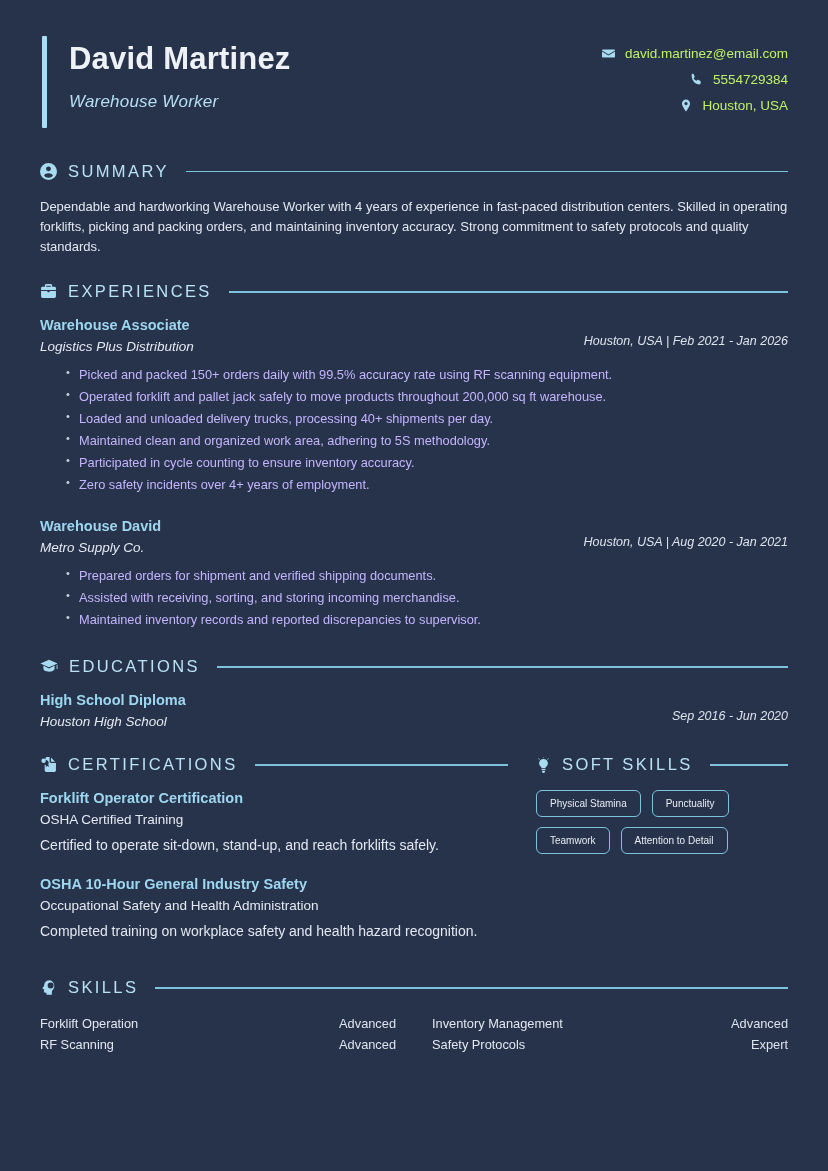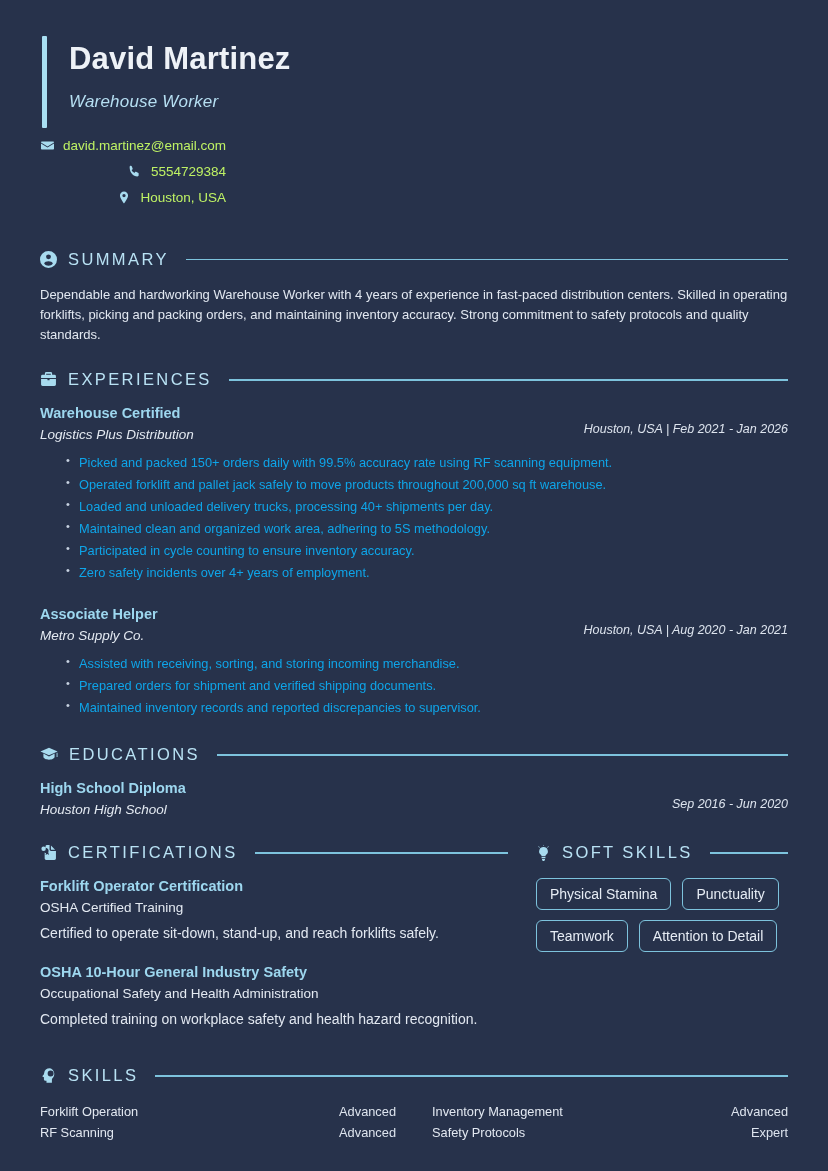--- a/index.html
+++ b/index.html
@@ -25,21 +25,20 @@
     position: relative;
   }
 
   
   .header {
     display: flex;
     justify-content: space-between;
     align-items: flex-start;
     padding-top: 36px;
     padding-bottom: 8px;
-    flex-direction: column;
   }
   .name-block {
     display: flex;
     align-items: stretch;
     padding-left: 2px;
   }
   .accent-bar {
     width: 5px;
     background: #a9dff2;
     margin-right: 22px;
@@ -146,21 +145,21 @@
     text-align: right;
   }
   .bullets {
     list-style: none;
     margin-top: 10px;
     padding-left: 26px;
   }
   .bullets li {
     font-size: 12.8px;
     line-height: 1.72;
-    color: #0ea5e9;
+    color: #c4b5fd;
     position: relative;
     padding-left: 13px;
   }
   .bullets li::before {
     content: "\2022";
     position: absolute;
     left: 0;
     top: -1px;
     color: #c8d3e2;
     font-size: 11px;
@@ -196,21 +195,21 @@
 
   .chips {
     display: flex;
     flex-wrap: wrap;
     gap: 10px 11px;
   }
   .chip {
     border: 1.3px solid #7dc3dd;
     border-radius: 6px;
     padding: 7px 13px;
-    font-size: 14px;
+    font-size: 10px;
     color: #e6ecf4;
     white-space: nowrap;
   }
 
   
   .skills-grid {
     display: grid;
     grid-template-columns: 1fr 1fr;
     column-gap: 36px;
     row-gap: 0;
@@ -288,46 +287,46 @@
             <path d="M6 1h4a1.4 1.4 0 0 1 1.4 1.4V3.5h2.2A1.4 1.4 0 0 1 15 4.9v1.7H1V4.9A1.4 1.4 0 0 1 2.4 3.5h2.2V2.4A1.4 1.4 0 0 1 6 1zm-.2 2.5h4.4V2.5H5.8v1zM1 7.6h6v1.1h2V7.6h6v5A1.4 1.4 0 0 1 13.6 14H2.4A1.4 1.4 0 0 1 1 12.6v-5z"></path>
           </svg>
       </span>
       <span class="sec-title">EXPERIENCES</span>
       <span class="sec-rule"></span>
     </div>
 
     <div class="entry">
       <div class="entry-top">
         <div class="entry-left">
-          <div class="entry-role">Warehouse Certified</div>
+          <div class="entry-role">Warehouse Associate</div>
           <div class="entry-org">Logistics Plus Distribution</div>
         </div>
         <div class="entry-meta">Houston, USA  |  Feb 2021 - Jan 2026</div>
       </div>
       <ul class="bullets">
         <li>Picked and packed 150+ orders daily with 99.5% accuracy rate using RF scanning equipment.</li>
         <li>Operated forklift and pallet jack safely to move products throughout 200,000 sq ft warehouse.</li>
         <li>Loaded and unloaded delivery trucks, processing 40+ shipments per day.</li>
         <li>Maintained clean and organized work area, adhering to 5S methodology.</li>
         <li>Participated in cycle counting to ensure inventory accuracy.</li>
         <li>Zero safety incidents over 4+ years of employment.</li>
       </ul>
     </div>
 
     <div class="entry">
       <div class="entry-top">
         <div class="entry-left">
-          <div class="entry-role">Associate Helper</div>
+          <div class="entry-role">Warehouse David</div>
           <div class="entry-org">Metro Supply Co.</div>
         </div>
         <div class="entry-meta">Houston, USA  |  Aug 2020 - Jan 2021</div>
       </div>
       <ul class="bullets">
+        <li>Prepared orders for shipment and verified shipping documents.</li>
         <li>Assisted with receiving, sorting, and storing incoming merchandise.</li>
-        <li>Prepared orders for shipment and verified shipping documents.</li>
         <li>Maintained inventory records and reported discrepancies to supervisor.</li>
       </ul>
     </div>
   </div>
 
   <div class="section">
     <div class="sec-head">
       <span class="sic">
         <svg width="18" height="17" viewBox="0 0 18 16">
             <path d="M9 1.2 0.4 5 9 8.8 17.6 5 9 1.2zm-5.6 5.9v3.2c0 1.6 2.5 2.9 5.6 2.9s5.6-1.3 5.6-2.9V7.1L9 10.1 3.4 7.1zM16.6 6.2v4.2h.9V6.2h-.9z"></path>

